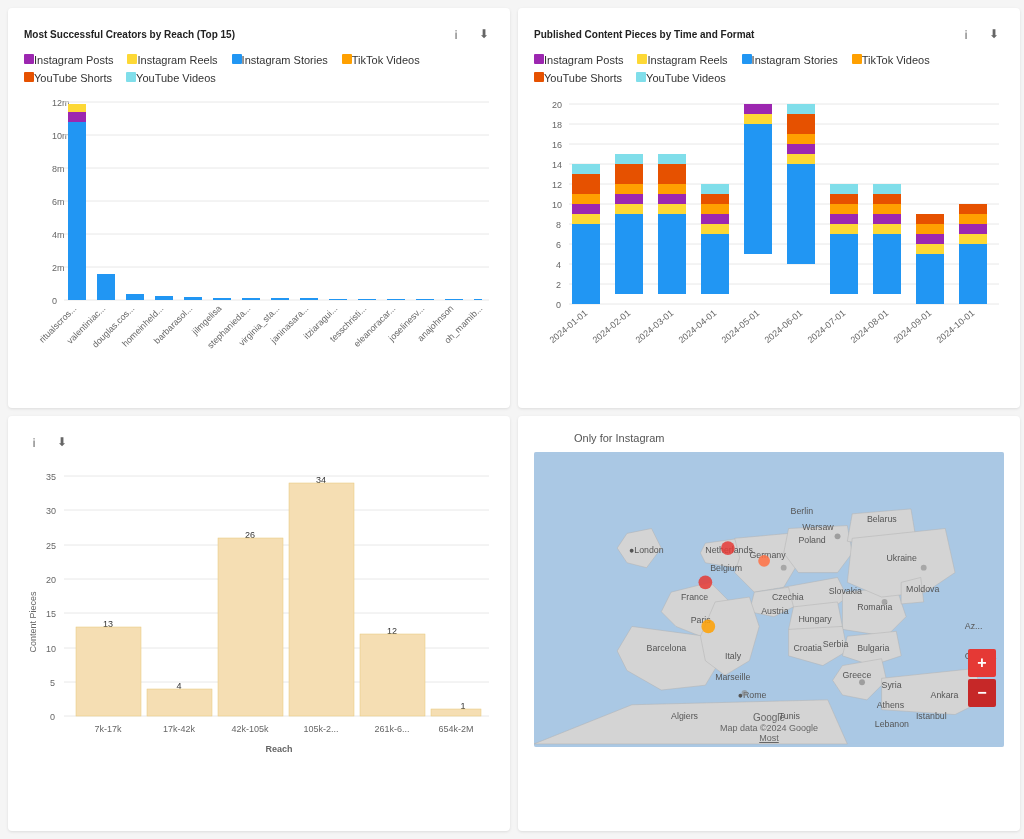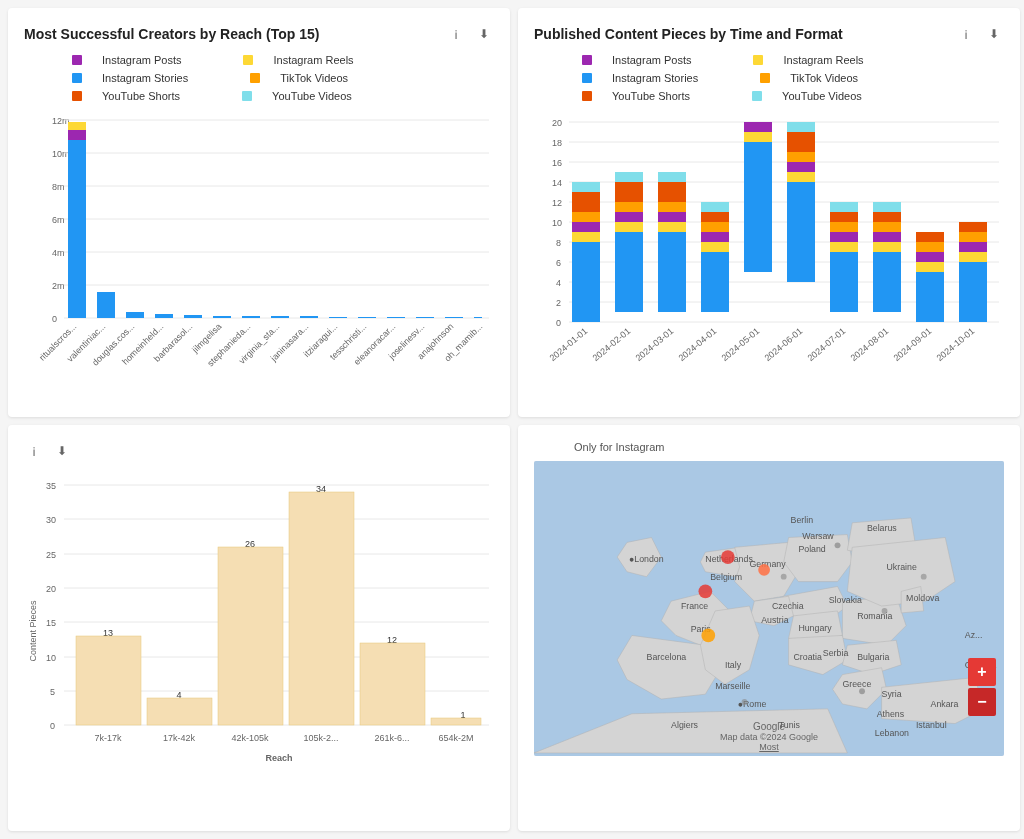--- a/index.html
+++ b/index.html
@@ -1,24 +1,24 @@
 <!DOCTYPE html>
 <html><head>
   <meta charset="utf-8">
   <style>
     * { box-sizing: border-box; margin: 0; padding: 0; }
     body { font-family: Arial, sans-serif; background: #f5f5f5; font-size: 12px; color: #333; }
     .dashboard { display: grid; grid-template-columns: 1fr 1fr; grid-template-rows: auto auto; gap: 8px; padding: 8px; width: 1024px; min-height: 839px; }
     .card { background: #fff; border-radius: 4px; padding: 16px; box-shadow: 0 1px 3px rgba(0,0,0,0.1); }
     .card-header { display: flex; justify-content: space-between; align-items: center; margin-bottom: 10px; }
-    .card-title { font-size: 14px; font-weight: bold; color: #222; }
+    .card-title { font-size: 10px; font-weight: bold; color: #222; }
     .card-actions { display: flex; gap: 8px; align-items: center; }
     .icon-btn { width: 20px; height: 20px; display: flex; align-items: center; justify-content: center; cursor: pointer; color: #666; }
     .legend { display: flex; flex-wrap: wrap; gap: 6px 14px; margin-bottom: 10px; }
-    .legend-item { display: flex; align-items: center; gap: 20px; font-size: 11px; margin-left: 48px; }
+    .legend-item { display: flex; align-items: flex-start; gap: 0; font-size: 11px; }
     .legend-dot { width: 10px; height: 10px; border-radius: 1px; }
     
     .chart-area { position: relative; width: 100%; }
     
     .creators-chart { height: 220px; }
     .content-time-chart { height: 230px; }
     .reach-chart { height: 280px; }
     
     svg { overflow: visible; }
     .axis-text { font-size: 9px; fill: #666; }

